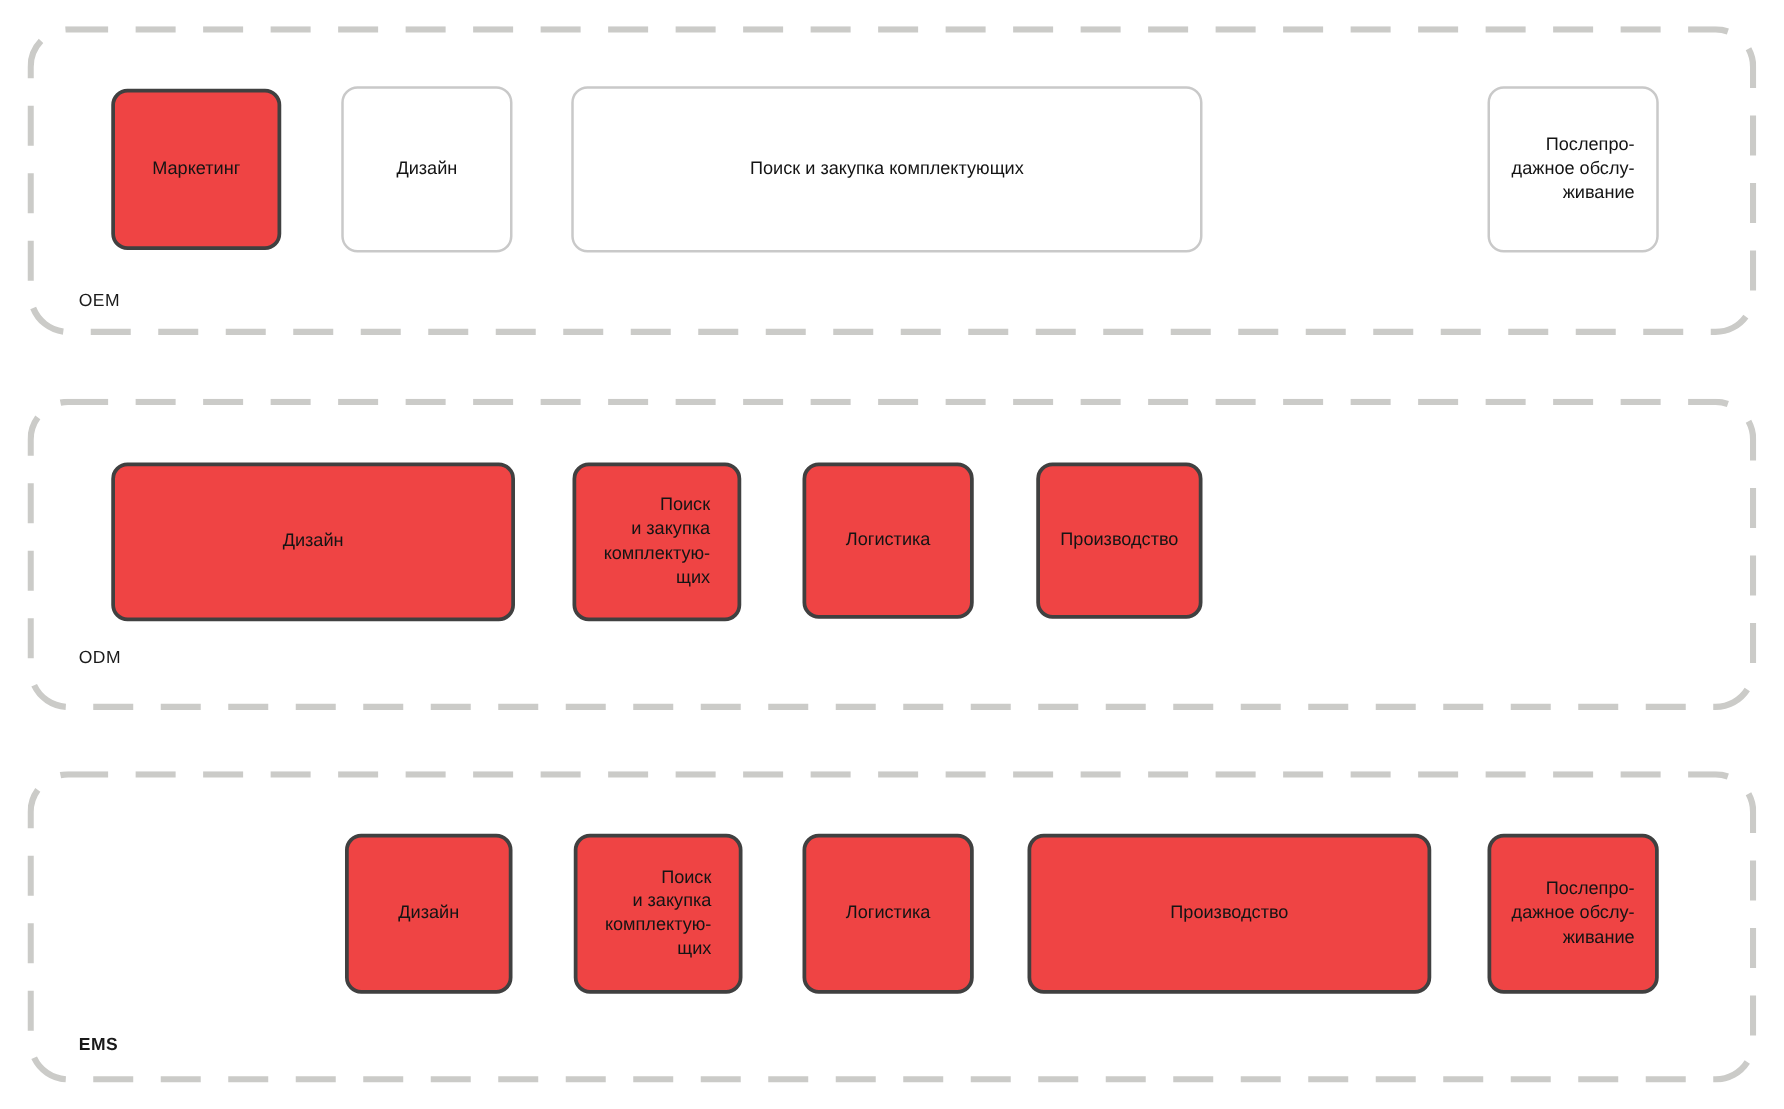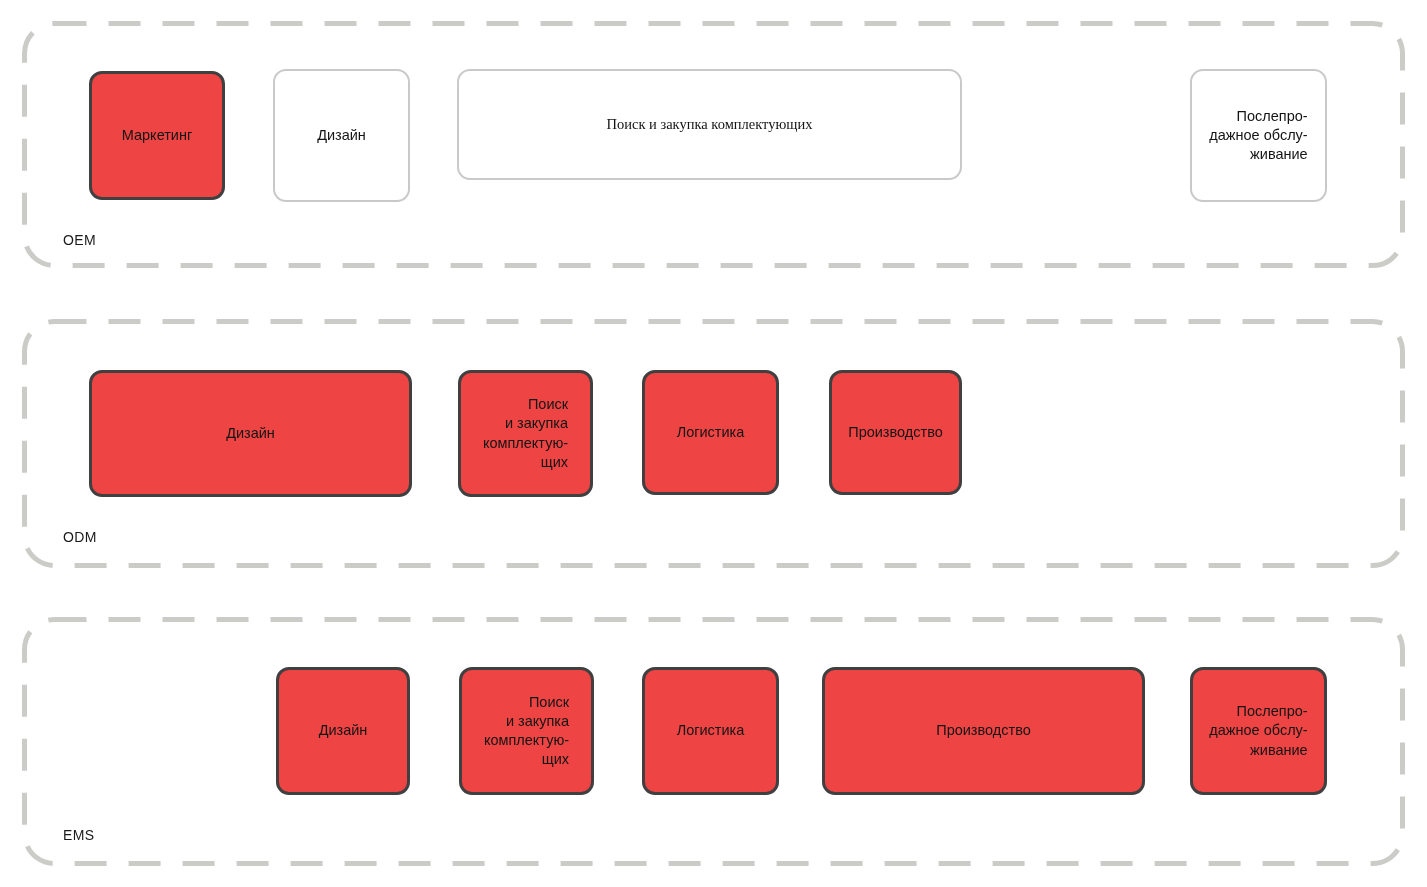--- a/index.html
+++ b/index.html
@@ -73,55 +73,55 @@
         <rect x="2.5" y="2.5" width="1378" height="242" rx="30" ry="30" fill="none" stroke="#cbcbc8" stroke-width="5" stroke-dasharray="32 22"></rect>
       </svg>
     </div>
     <div class="row-label" style="left: 63px; top: 232px;">OEM</div>
     <div class="node filled" style="left: 89px; top: 71px; width: 136px; height: 129px;">
       <span class="node-label">Маркетинг</span>
     </div>
     <div class="node outlined" style="left: 273px; top: 69px; width: 137px; height: 133px;">
       <span class="node-label">Дизайн</span>
     </div>
-    <div class="node outlined" style="left: 457px; top: 69px; width: 505px; height: 111px; font-family: Liberation Serif, serif;">
+    <div class="node outlined" style="left: 457px; top: 69px; width: 505px; height: 133px;">
       <span class="node-label">Поиск и закупка комплектующих</span>
     </div>
     <div class="node outlined" style="left: 1190px; top: 69px; width: 137px; height: 133px;">
       <span class="node-label">Послепро-
 дажное обслу-
 живание</span>
     </div>
     <div class="frame" style="left: 22px; top: 319px; width: 1383px; height: 249px;">
       <svg class="frame-svg" viewBox="0 0 1383 249" preserveAspectRatio="none">
         <rect x="2.5" y="2.5" width="1378" height="244" rx="30" ry="30" fill="none" stroke="#cbcbc8" stroke-width="5" stroke-dasharray="32 22"></rect>
       </svg>
     </div>
-    <div class="row-label" style="left: 63px; top: 529px;">ODM</div>
+    <div class="row-label" style="left: 63px; top: 517px;">ODM</div>
     <div class="node filled" style="left: 89px; top: 370px; width: 323px; height: 127px;">
       <span class="node-label">Дизайн</span>
     </div>
     <div class="node filled" style="left: 458px; top: 370px; width: 135px; height: 127px;">
       <span class="node-label">Поиск
 и закупка
 комплектую-
 щих</span>
     </div>
     <div class="node filled" style="left: 642px; top: 370px; width: 137px; height: 125px;">
       <span class="node-label">Логистика</span>
     </div>
     <div class="node filled" style="left: 829px; top: 370px; width: 133px; height: 125px;">
       <span class="node-label">Производство</span>
     </div>
     <div class="frame" style="left: 22px; top: 617px; width: 1383px; height: 249px;">
       <svg class="frame-svg" viewBox="0 0 1383 249" preserveAspectRatio="none">
         <rect x="2.5" y="2.5" width="1378" height="244" rx="30" ry="30" fill="none" stroke="#cbcbc8" stroke-width="5" stroke-dasharray="32 22"></rect>
       </svg>
     </div>
-    <div class="row-label" style="left: 63px; top: 827px;">EMS</div>
+    <div class="row-label" style="left: 63px; top: 827px; font-weight: bold;">EMS</div>
     <div class="node filled" style="left: 276px; top: 667px; width: 134px; height: 128px;">
       <span class="node-label">Дизайн</span>
     </div>
     <div class="node filled" style="left: 459px; top: 667px; width: 135px; height: 128px;">
       <span class="node-label">Поиск
 и закупка
 комплектую-
 щих</span>
     </div>
     <div class="node filled" style="left: 642px; top: 667px; width: 137px; height: 128px;">

